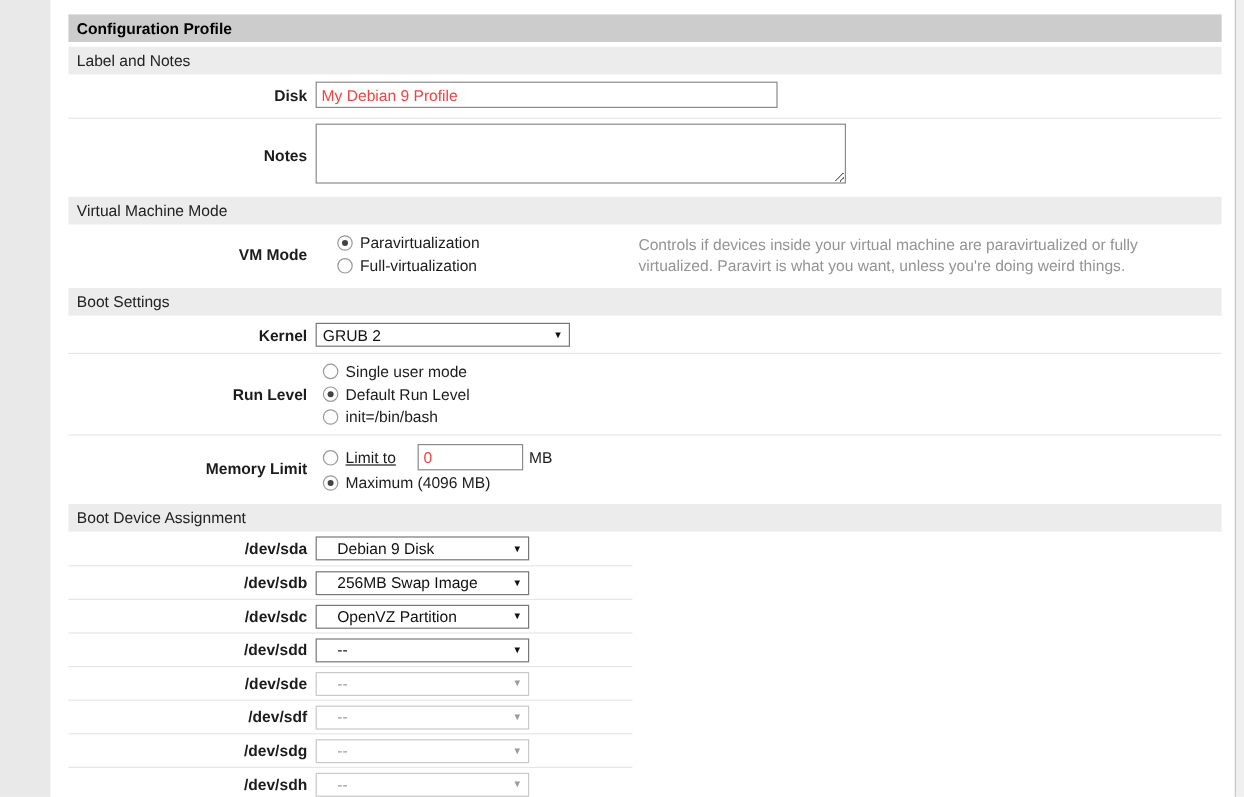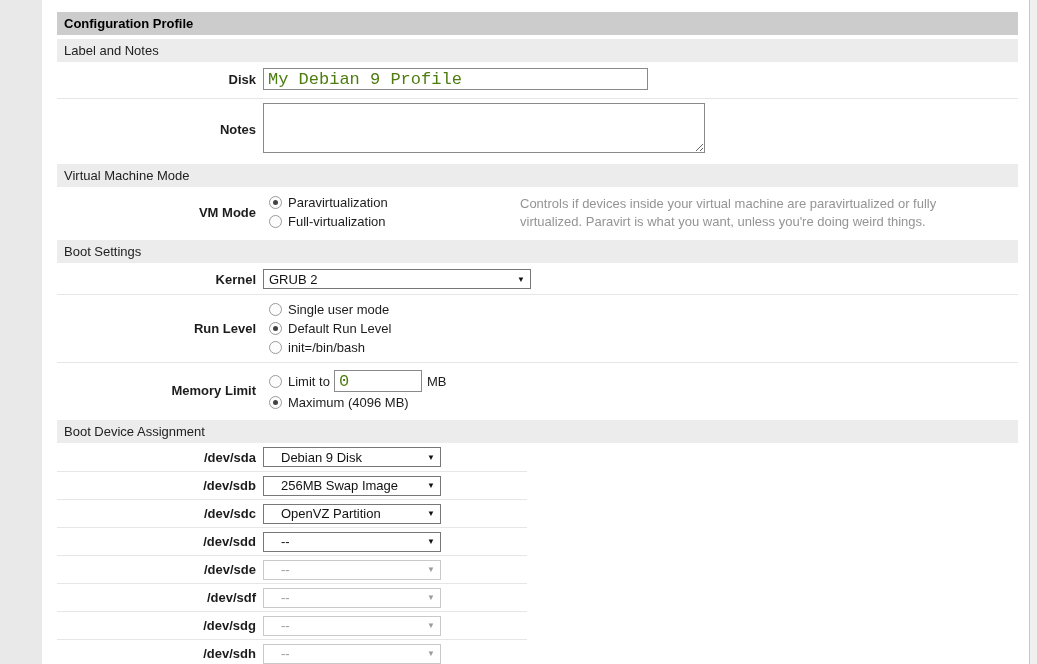--- a/index.html
+++ b/index.html
@@ -48,32 +48,32 @@
     font-weight: bold;
     flex-shrink: 0;
     display: flex;
     align-items: center;
     justify-content: flex-end;
   }
   .ctl-cell { flex: 1; }
 
   .row-label   { padding: 6px 0 8px 0; }
   .row-notes   { padding: 4px 0 4px 0; }
-  .row-vmmode  { padding: 6px 0 5px 0; }
+  .row-vmmode  { padding: 6px 0 5px 0; gap: 12px; }
   .row-kernel  { padding: 6px 0 5px 0; }
   .row-runlvl  { padding: 5px 0 5px 0; }
   .row-mem     { padding: 6px 0 4px 0; }
 
   input[type="text"] {
     height: 22px;
     border: 1px solid #8a8a8a;
     padding: 1px 4px;
-    font-family: Liberation Mono, monospace;
-    font-size: 17px;
-    color: #4d7c0f;
+    font-family: Liberation Sans, sans-serif;
+    font-size: 13px;
+    color: #ef4444;
     background: #fff;
   }
   .label-input { width: 385px; }
   .mem-input   { width: 88px; height: 20px; }
   textarea {
     width: 442px; height: 50px;
     border: 1px solid #8a8a8a;
     font-family: "Liberation Sans", sans-serif;
     font-size: 13px;
     resize: both;
@@ -87,21 +87,21 @@
     display: flex;
     align-items: center;
     justify-content: space-between;
     padding: 0 5px 0 5px;
     color: #111;
     cursor: default;
   }
   .sel .arrow { font-size: 8px; color: #111; margin-left: 6px; }
   .sel.disabled { border-color: #c9c9c9; color: #9c9c9c; }
   .sel.disabled .arrow { color: #9c9c9c; }
-  .sel-kernel { width: 268px; }
+  .sel-kernel { width: 212px; }
   .sel-device { width: 178px; padding-left: 17px; }
 
   .radio-line {
     display: flex;
     align-items: center;
     height: 19px;
     margin-left: 6px;
   }
   .radio {
     width: 13px; height: 13px;
@@ -124,21 +124,21 @@
   .vm-flex { display: flex; }
   .vm-radios { width: 257px; flex-shrink: 0; }
   .help-text {
     color: #949494;
     width: 470px;
     line-height: 18px;
     padding-top: 2px;
   }
   .mem-line1 { display: flex; align-items: center; height: 24px; margin-left: 6px; }
   .mem-line1 .radio { margin-right: 6px; }
-  .mem-text { margin-right: 4px; }
+  .mem-text { margin-right: 18px; text-decoration: underline; }
   .mem-unit { margin-left: 5px; }
 
   .device-section { width: 470px; }
   .device-row {
     display: flex;
     align-items: center;
     height: 28px;
   }
   .device-row + .device-row { border-top: 1px solid #e6e6e6; }
 </style>

